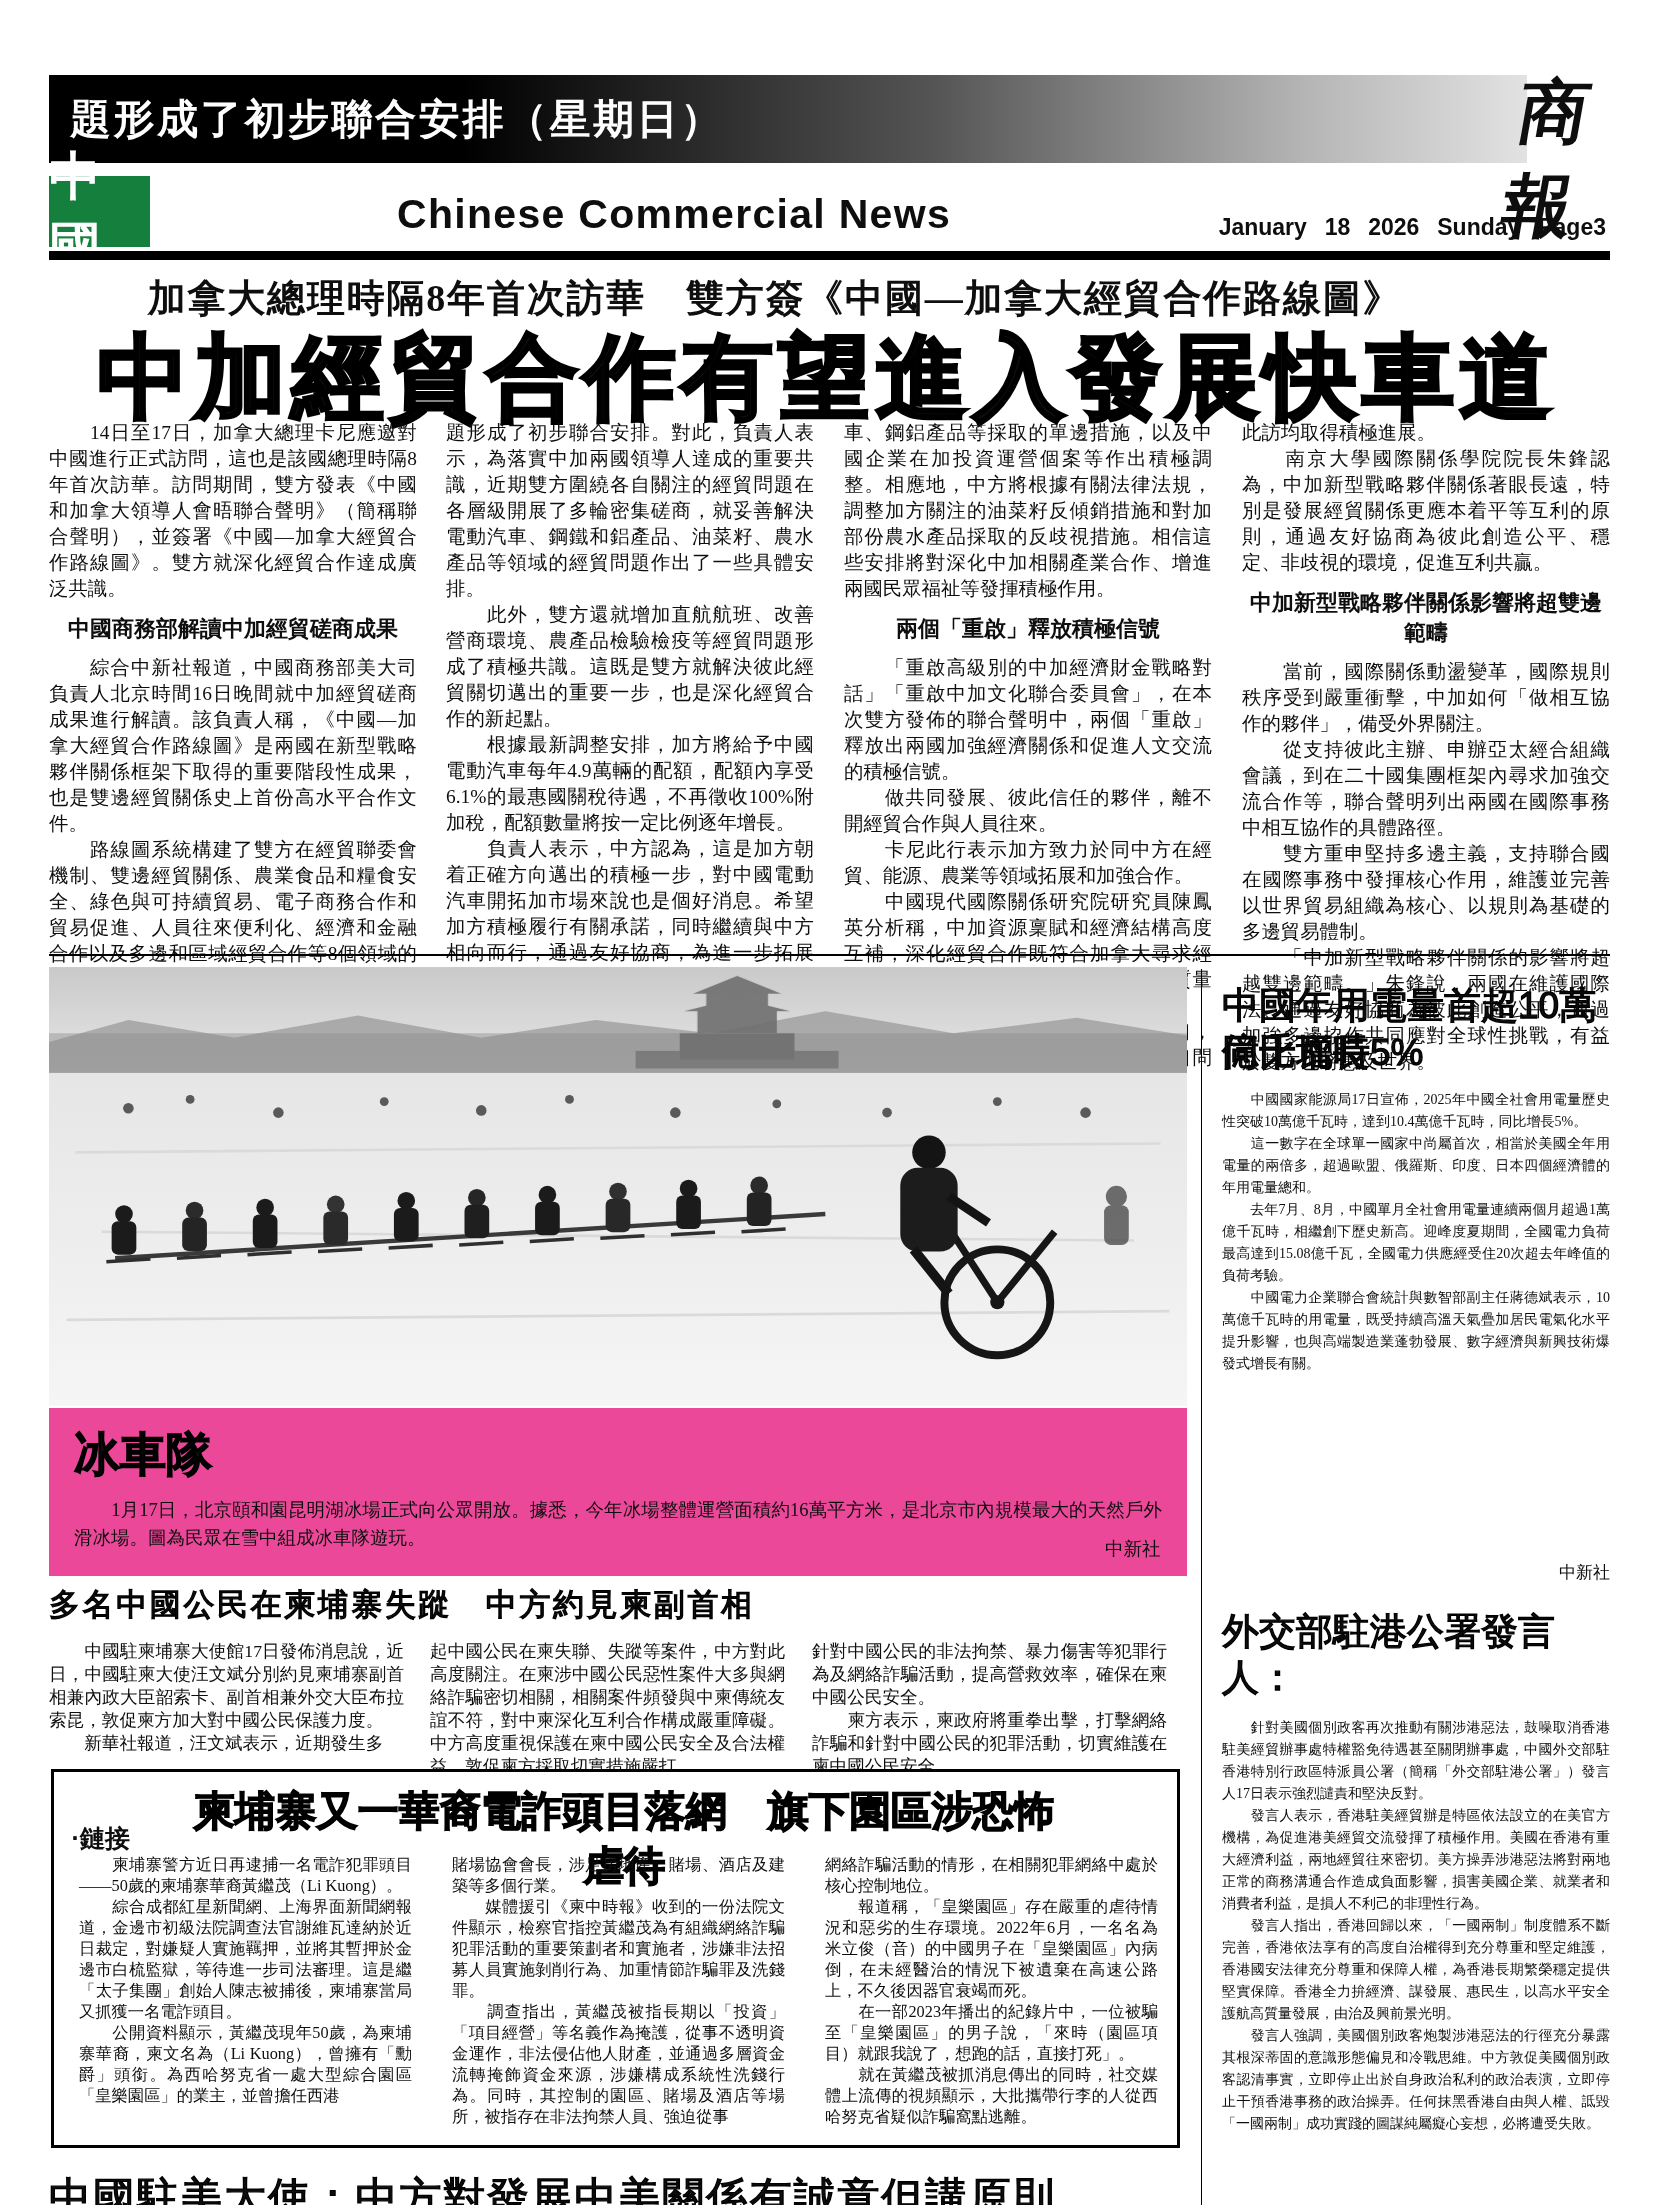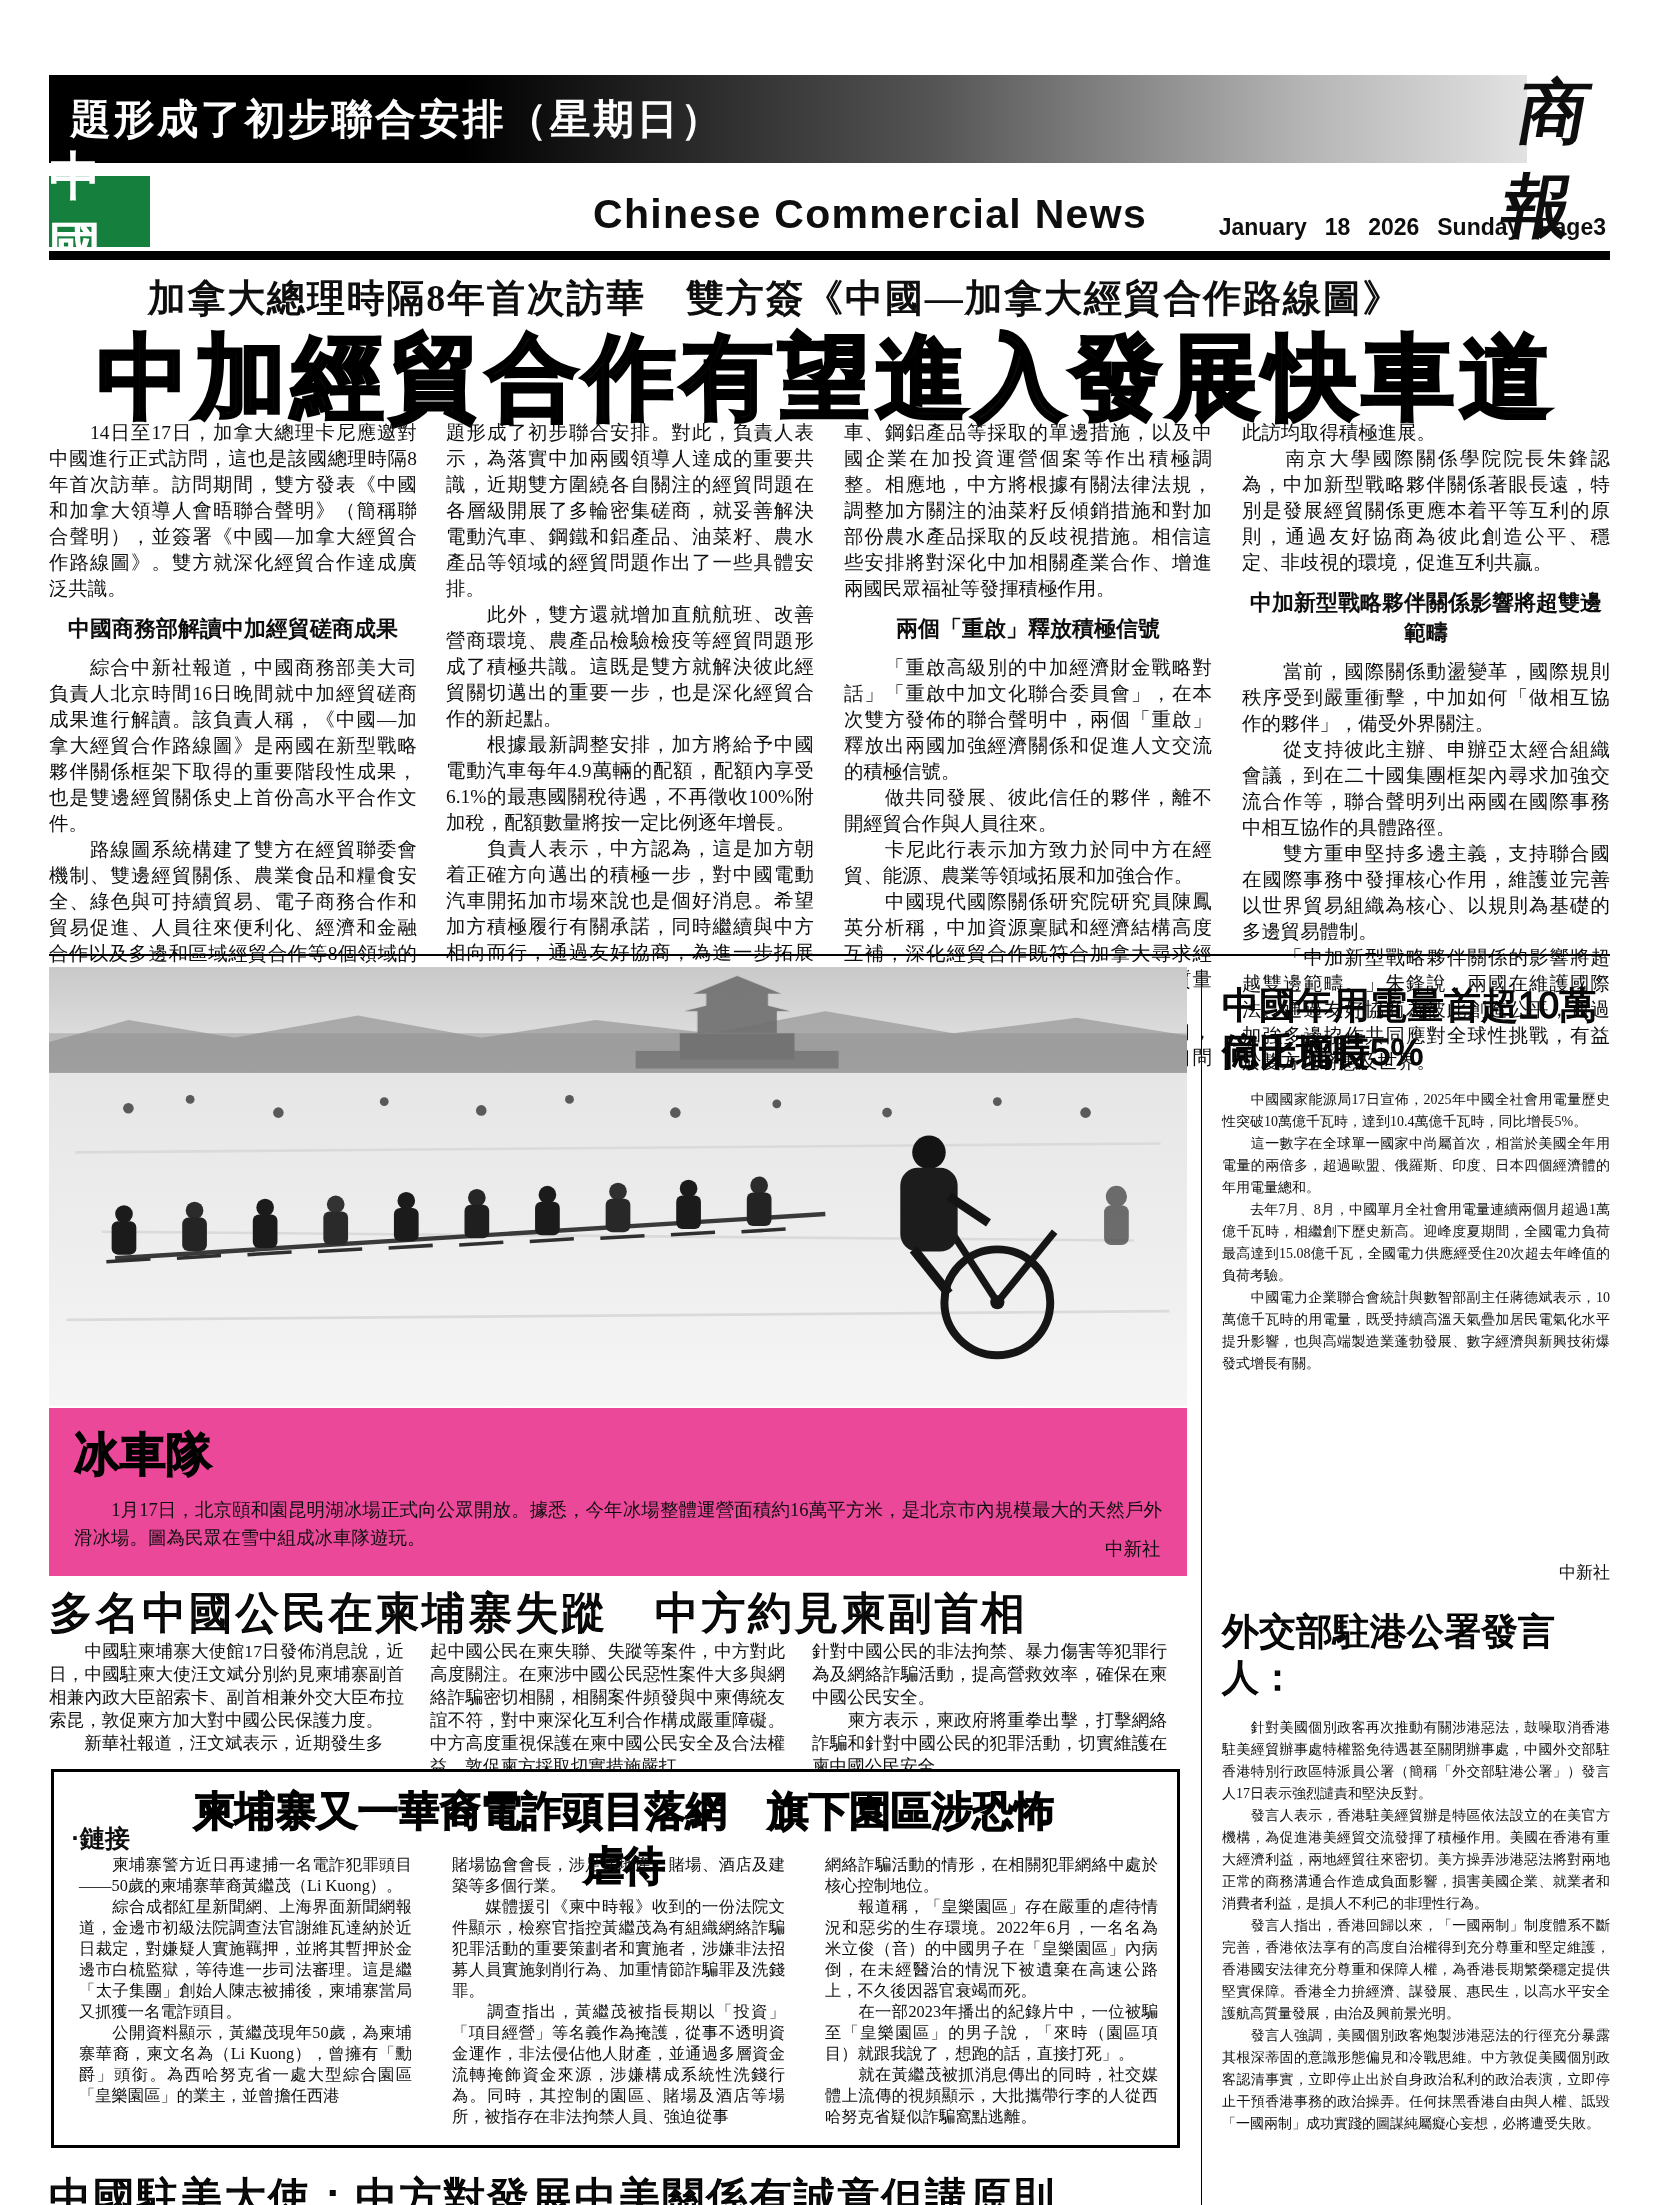--- a/index.html
+++ b/index.html
@@ -14,21 +14,21 @@
   .sh{font-family:"Liberation Sans","DejaVu Sans",sans-serif;font-weight:bold;
       font-size:22px;text-align:center;margin:11.5px 0;}
   .masthead-bar{left:49px;top:75px;width:1478px;height:88px;
       background:linear-gradient(90deg,#000 0%,#000 28%,#555 60%,#b5b5b5 85%,#e2e2e2 100%);}
   .masthead-date{color:#fff;font-weight:bold;font-size:41px;line-height:88px;
       padding-left:21px;letter-spacing:2.6px;}
   .brand{left:1511px;top:66px;width:141px;font-size:70px;font-weight:bold;
       transform:skewX(-10deg);letter-spacing:1.8px;}
   .section-box{left:49px;top:176px;width:101px;height:71px;background:#15803d;color:#fff;
       font-size:52px;font-weight:bold;display:flex;align-items:center;justify-content:center;}
-  .paper-en{left:397px;top:191px;width:750px;text-align:right;font-size:41px;letter-spacing:1.3px;}
+  .paper-en{left:397px;top:191px;width:750px;text-align:left;font-size:41px;letter-spacing:1.3px;}
   .date-en{left:1138px;top:214px;width:468px;text-align:right;font-size:23px;word-spacing:11.5px;}
   .rule-thick{left:49px;top:251px;width:1561px;height:8.8px;background:#000;}
   .kicker{left:0;top:273px;width:1550px;text-align:center;font-size:38px;font-weight:bold;letter-spacing:1.8px;}
   .headline{left:0;top:316px;width:1654px;text-align:center;font-size:92px;font-weight:900;
       font-family:"Liberation Sans","DejaVu Sans",sans-serif;letter-spacing:5.3px;-webkit-text-stroke:3.1px #000;}
   .h2{font-family:"Liberation Sans","DejaVu Sans",sans-serif;font-weight:400;-webkit-text-stroke:1.3px #000;
       }
   .rule-thin{left:49px;top:954px;width:1561px;height:1.8px;background:#000;}
   .vrule{left:1201px;top:969px;width:1.3px;height:1925px;background:#000;}
   .caption-box{left:49px;top:1408px;width:1138px;height:168px;background:#ec4899;box-sizing:border-box;
@@ -229,21 +229,21 @@
 　　去年7月、8月，中國單月全社會用電量連續兩個月超過1萬億千瓦時，相繼創下歷史新高。迎峰度夏期間，全國電力負荷最高達到15.08億千瓦，全國電力供應經受住20次超去年峰值的負荷考驗。
 　　中國電力企業聯合會統計與數智部副主任蔣德斌表示，10萬億千瓦時的用電量，既受持續高溫天氣疊加居民電氣化水平提升影響，也與高端製造業蓬勃發展、數字經濟與新興技術爆發式增長有關。</div>
   <div class="abs credit-line" style="left:1222px;top:1557px;width:388px;">中新社</div>
 
   <div class="abs h2" style="left:1222px;top:1609px;width:388px;font-size:37px;line-height:46px;">外交部駐港公署發言人：</div>
   <div class="abs bt-rail" style="left:1222px;top:1717px;width:388px;">　　針對美國個別政客再次推動有關涉港惡法，鼓噪取消香港駐美經貿辦事處特權豁免待遇甚至關閉辦事處，中國外交部駐香港特別行政區特派員公署（簡稱「外交部駐港公署」）發言人17日表示強烈譴責和堅決反對。
 　　發言人表示，香港駐美經貿辦是特區依法設立的在美官方機構，為促進港美經貿交流發揮了積極作用。美國在香港有重大經濟利益，兩地經貿往來密切。美方操弄涉港惡法將對兩地正常的商務溝通合作造成負面影響，損害美國企業、就業者和消費者利益，是損人不利己的非理性行為。
 　　發言人指出，香港回歸以來，「一國兩制」制度體系不斷完善，香港依法享有的高度自治權得到充分尊重和堅定維護，香港國安法律充分尊重和保障人權，為香港長期繁榮穩定提供堅實保障。香港全力拚經濟、謀發展、惠民生，以高水平安全護航高質量發展，由治及興前景光明。
 　　發言人強調，美國個別政客炮製涉港惡法的行徑充分暴露其根深蒂固的意識形態偏見和冷戰思維。中方敦促美國個別政客認清事實，立即停止出於自身政治私利的政治表演，立即停止干預香港事務的政治操弄。任何抹黑香港自由與人權、詆毀「一國兩制」成功實踐的圖謀純屬癡心妄想，必將遭受失敗。</div>
 
-  <div class="abs h2" style="left:49px;top:1584px;width:1138px;font-size:44px;letter-spacing:2.6px;">多名中國公民在柬埔寨失蹤　中方約見柬副首相</div>
+  <div class="abs h2" style="left:49px;top:1584px;width:1138px;font-size:31px;letter-spacing:2.6px;">多名中國公民在柬埔寨失蹤　中方約見柬副首相</div>
   <div class="abs bt-s" style="left:49px;top:1640px;width:355px;">　　中國駐柬埔寨大使館17日發佈消息說，近日，中國駐柬大使汪文斌分別約見柬埔寨副首相兼內政大臣韶索卡、副首相兼外交大臣布拉索昆，敦促柬方加大對中國公民保護力度。
 　　新華社報道，汪文斌表示，近期發生多</div>
   <div class="abs bt-s" style="left:430px;top:1640px;width:355px;">起中國公民在柬失聯、失蹤等案件，中方對此高度關注。在柬涉中國公民惡性案件大多與網絡詐騙密切相關，相關案件頻發與中柬傳統友誼不符，對中柬深化互利合作構成嚴重障礙。中方高度重視保護在柬中國公民安全及合法權益，敦促柬方採取切實措施嚴打</div>
   <div class="abs bt-s" style="left:812px;top:1640px;width:355px;">針對中國公民的非法拘禁、暴力傷害等犯罪行為及網絡詐騙活動，提高營救效率，確保在柬中國公民安全。
 　　柬方表示，柬政府將重拳出擊，打擊網絡詐騙和針對中國公民的犯罪活動，切實維護在柬中國公民安全。</div>
 
   <div class="abs linkbox">
     <div class="linkhead">
       <div class="linktag">·鏈接</div>
       <div class="linktitle">柬埔寨又一華裔電詐頭目落網　旗下園區涉恐怖虐待</div>

